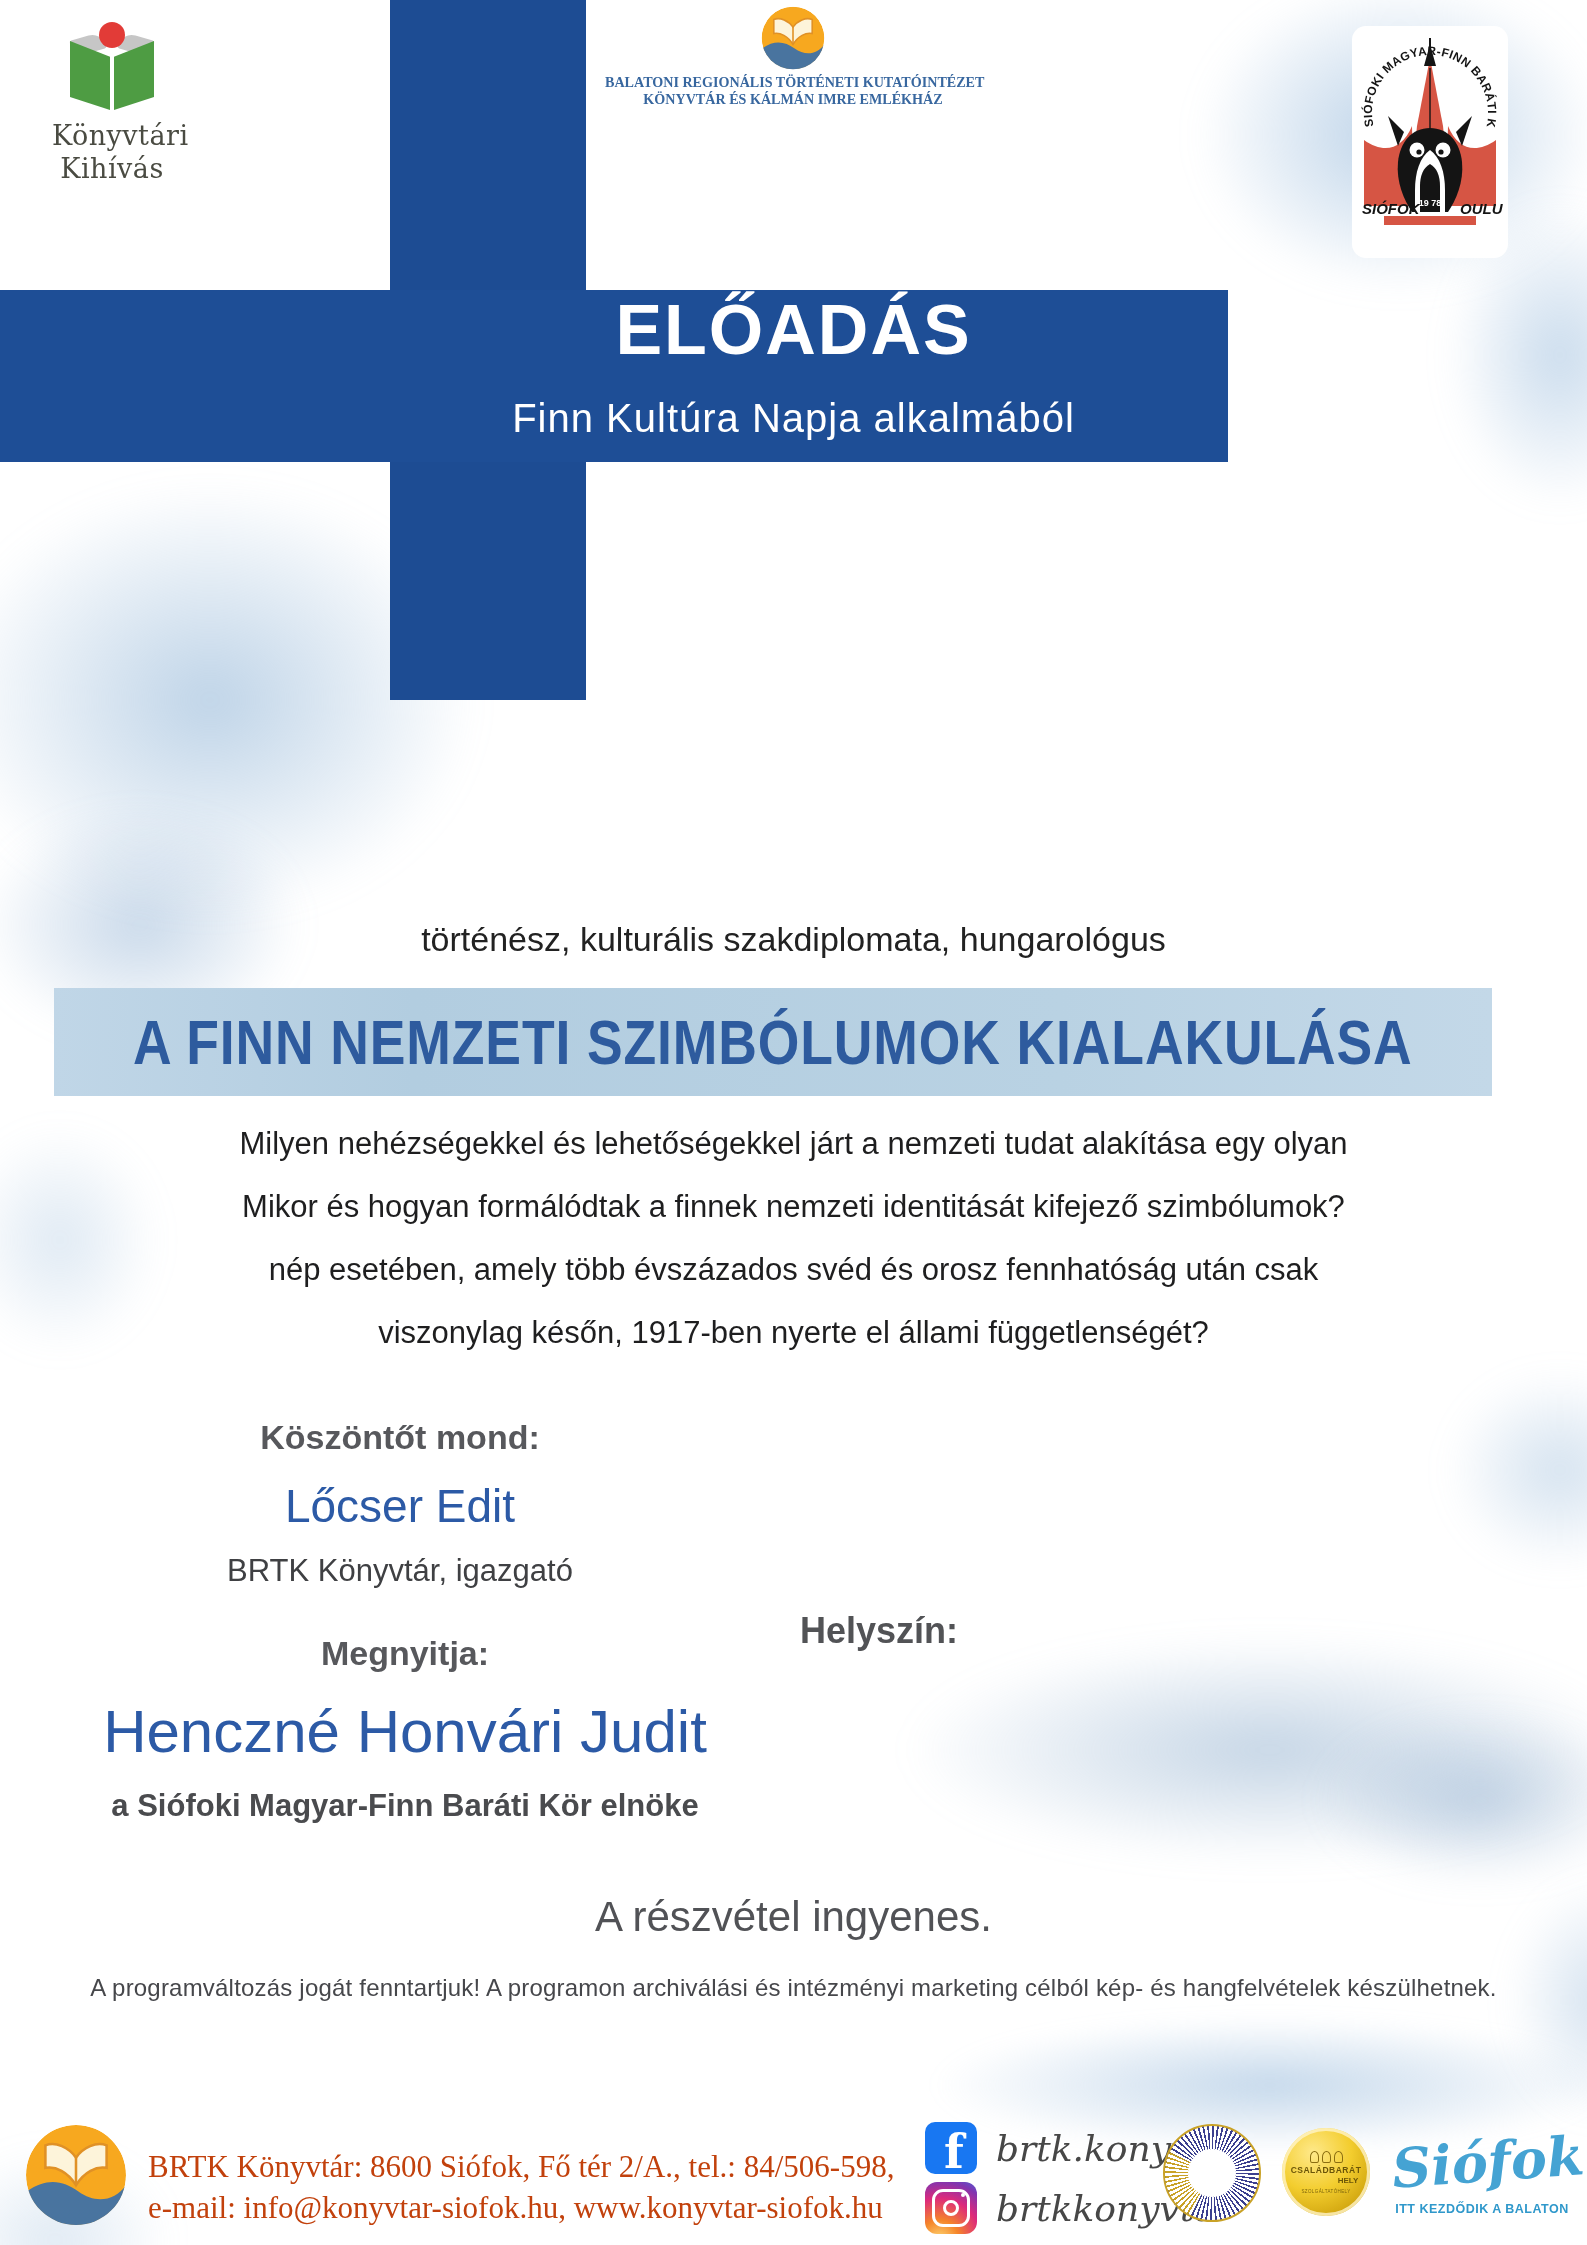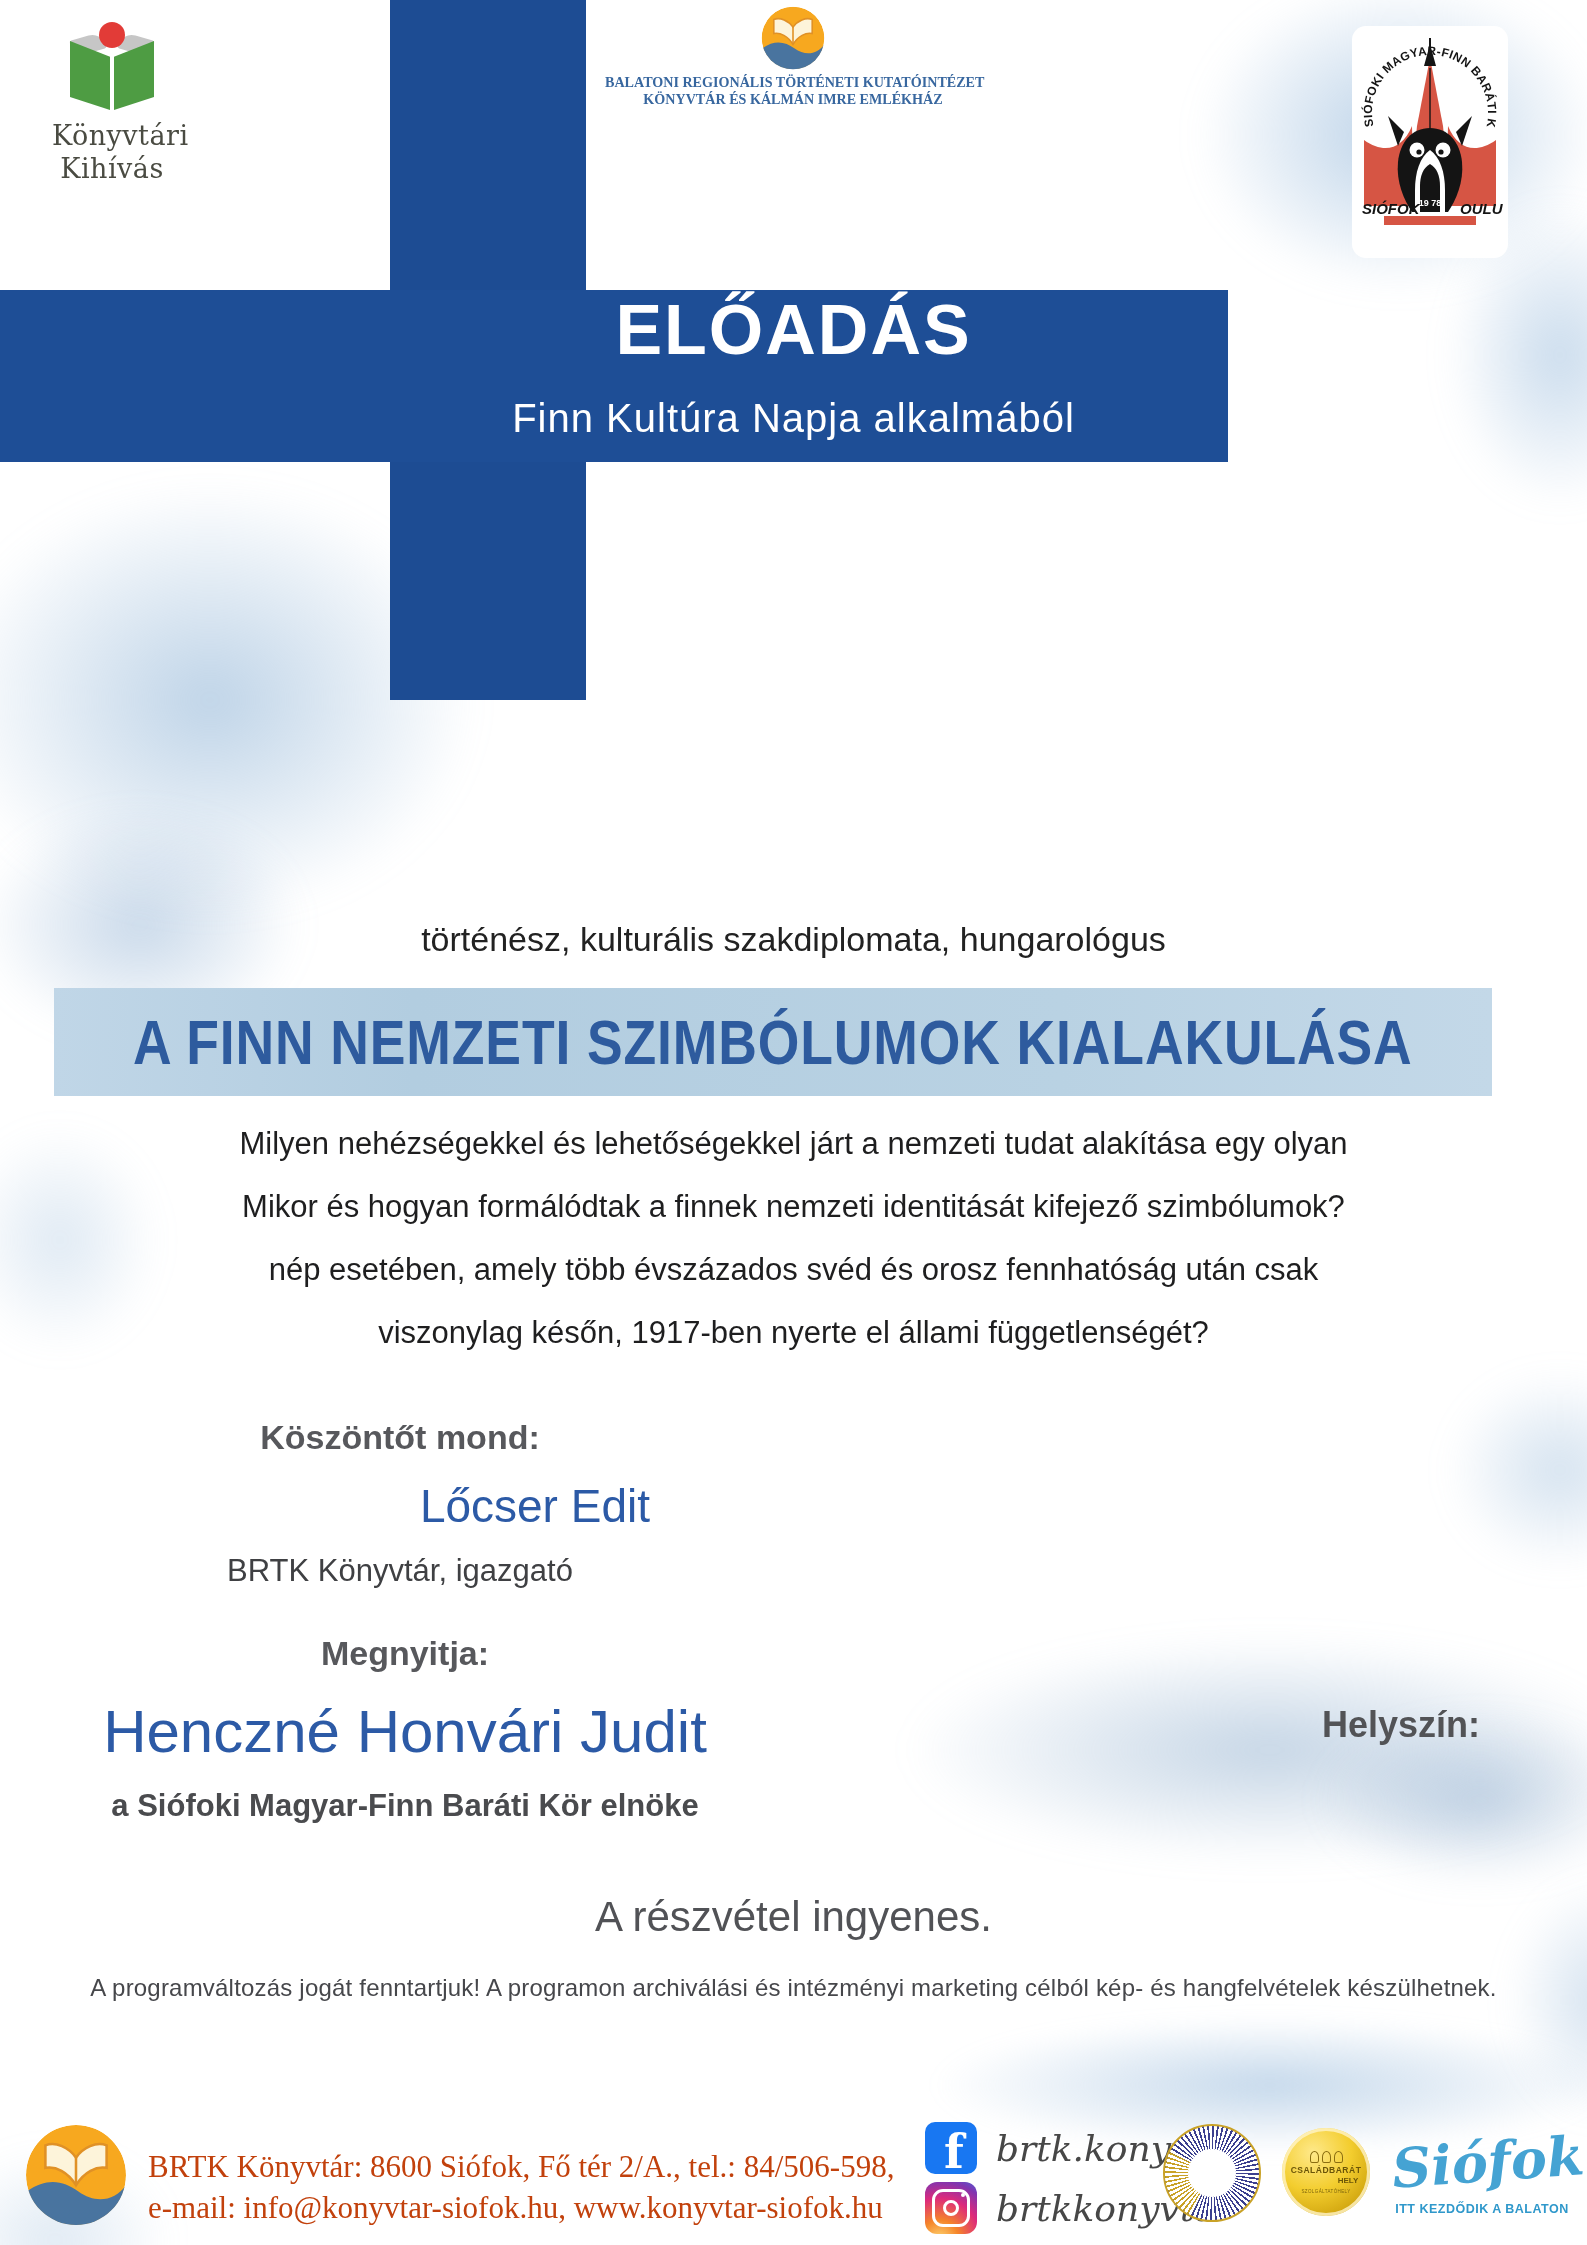--- a/index.html
+++ b/index.html
@@ -60,30 +60,30 @@
               transform:scaleX(.85);letter-spacing:1px;}
 
   .desc{position:absolute;left:100px;top:1112px;width:1387px;text-align:center;
         font-size:31px;line-height:63px;color:#1e1e1f;}
 
   .label{font-size:34px;font-weight:bold;color:#57585c;}
   .name{font-size:46px;color:#2c5aa6;font-weight:500;}
   .role{font-size:31px;color:#3f4043;}
 
   .greeting{position:absolute;left:150px;top:1418px;width:500px;text-align:center;}
-  .greeting .name{margin-top:22px;text-align:right;}
+  .greeting .name{margin-top:22px;}
   .greeting .role{margin-top:20px;}
   .opening{position:absolute;left:80px;top:1634px;width:650px;text-align:center;}
   .opening .name{margin-top:24px;font-size:60px;}
   .opening .role{margin-top:22px;font-weight:bold;color:#4a4b4e;}
 
   .datecol{position:absolute;left:760px;top:1392px;width:740px;text-align:center;color:#2d5695;font-weight:800;}
   .date1{font-size:59px;line-height:70px;letter-spacing:1px;}
   .date2{font-size:56px;margin-top:118px;letter-spacing:1px;}
-  .venue{position:absolute;left:800px;top:1704px;width:680px;text-align:right;}
+  .venue{position:absolute;left:800px;top:1610px;width:680px;text-align:left;}
   .venue .vlabel{font-size:36px;font-weight:bold;color:#525356;}
   .venue .vname{font-size:39px;font-weight:bold;color:#4b4c4f;margin-top:46px;}
 
   .free{position:absolute;left:0;top:1893px;width:1587px;text-align:center;font-size:42px;color:#515256;}
   .disclaimer{position:absolute;left:0;top:1974px;width:1587px;text-align:center;font-size:24px;
               font-weight:500;color:#46474b;letter-spacing:.2px;}
 
   
   .f-logo{position:absolute;left:25px;top:2124px;width:102px;height:102px;}
   .address{position:absolute;left:148px;top:2146px;font-family:"Liberation Serif",serif;

